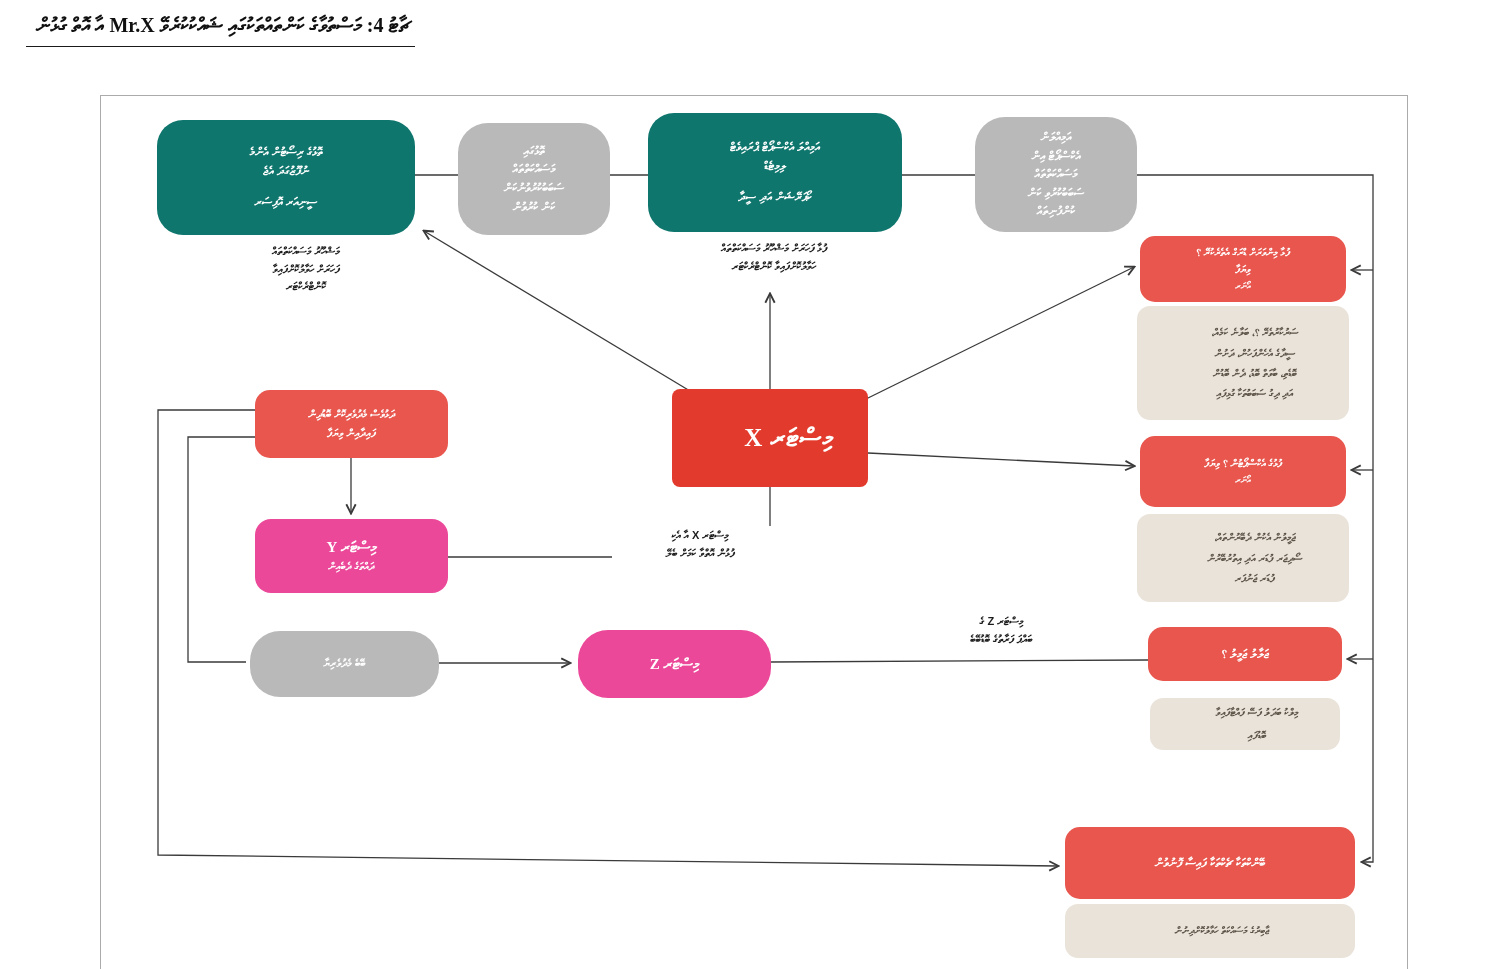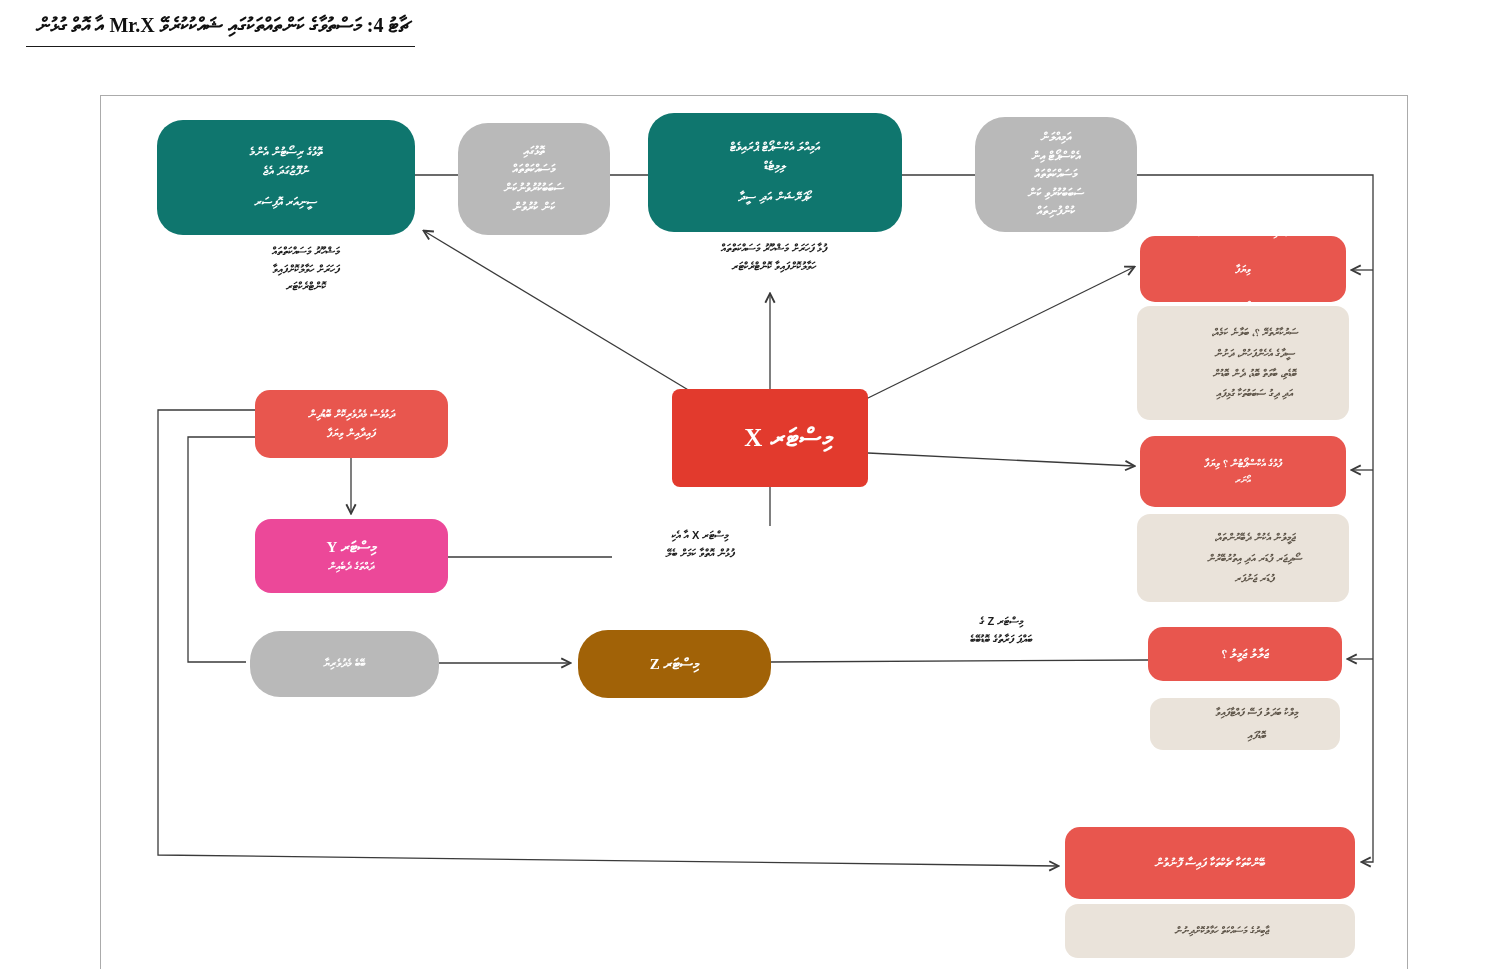--- a/index.html
+++ b/index.html
@@ -11,21 +11,21 @@
   .frame{position:absolute;left:100px;top:95px;width:1306px;height:890px;border:1.2px solid #ababab;background:#fff;}
   svg.wires{position:absolute;left:0;top:0;z-index:1;}
   .node{position:absolute;box-sizing:border-box;display:flex;flex-direction:column;justify-content:center;
         align-items:center;text-align:center;direction:rtl;color:#fff;font-weight:bold;padding:6px 10px;z-index:2;}
   .blue{background:#0f766e;border-radius:26px;font-size:12px;line-height:1.55;}
   .grayb{background:#b9b9b9;border-radius:30px;font-size:12px;line-height:1.55;}
   .salmon{background:#e8564e;border-radius:15px;font-size:10.5px;line-height:1.7;}
   .beige{background:#eae3da;border-radius:13px;color:#5c5347;font-weight:bold;font-size:10.5px;line-height:1.95;z-index:2;padding-left:34px;}
   .xred{background:#e23a2d;border-radius:8px;padding-left:48px;}
   .ypink{background:#ec4899;border-radius:16px;}
-  .zpink{background:#a16207;border-radius:30px;}
+  .zpink{background:#ec4899;border-radius:30px;}
   .biglabel{font-size:25px;letter-spacing:1px;font-family:"Liberation Serif",serif;}
   .medlabel{font-size:15px;font-family:"Liberation Serif",serif;}
   .sub{font-size:10.5px;margin-top:4px;}
   .gap{margin-top:13px;}
   .ln{white-space:nowrap;}
   .note{position:absolute;direction:rtl;text-align:center;font-size:11px;color:#1c1c1c;line-height:1.6;
         font-weight:bold;z-index:2;}
   .wbg{background:#fff;padding:1px 4px;}
 </style>
 </head>
@@ -96,21 +96,21 @@
   </div>
 
   <div class="node grayb" style="left:975px;top:117px;width:162px;height:115px;">
     <div class="ln">އަމިއްލަން</div>
     <div class="ln">އެކްސްޕޯޓް އިން</div>
     <div class="ln">މަސައްކަތްތައް</div>
     <div class="ln">ސަބަބުކުރުވި ކަން</div>
     <div class="ln">ކުންފުނިތައް</div>
   </div>
 
-  <div class="node salmon" style="left:1140px;top:236px;width:206px;height:66px;gap:20px;">
+  <div class="node salmon" style="left:1140px;top:236px;width:206px;height:66px;">
     <div class="ln">ފުޅާ މިންވަރަށް ޑްރަގް އެތެރެކުރޭ ؟</div>
     <div class="ln">ވިޔަފާ</div>
     <div class="ln" style="font-size:9px;">އޯނަރ</div>
   </div>
   <div class="node beige" style="left:1137px;top:306px;width:212px;height:114px;">
     <div class="ln">ސަރުކާރުތެރޭ ؟، ބަލާނެ ކަމެއް،</div>
     <div class="ln">ސީދާގެ އެހެންފަހުން، ދަށުން</div>
     <div class="ln">ބޮޑެތި، ބާވަތް ބޮޑު، ދެން ބޮޑުން</div>
     <div class="ln">އަދި ދިގު ސަބަބުތަކާ ގުޅިފައި</div>
   </div>

